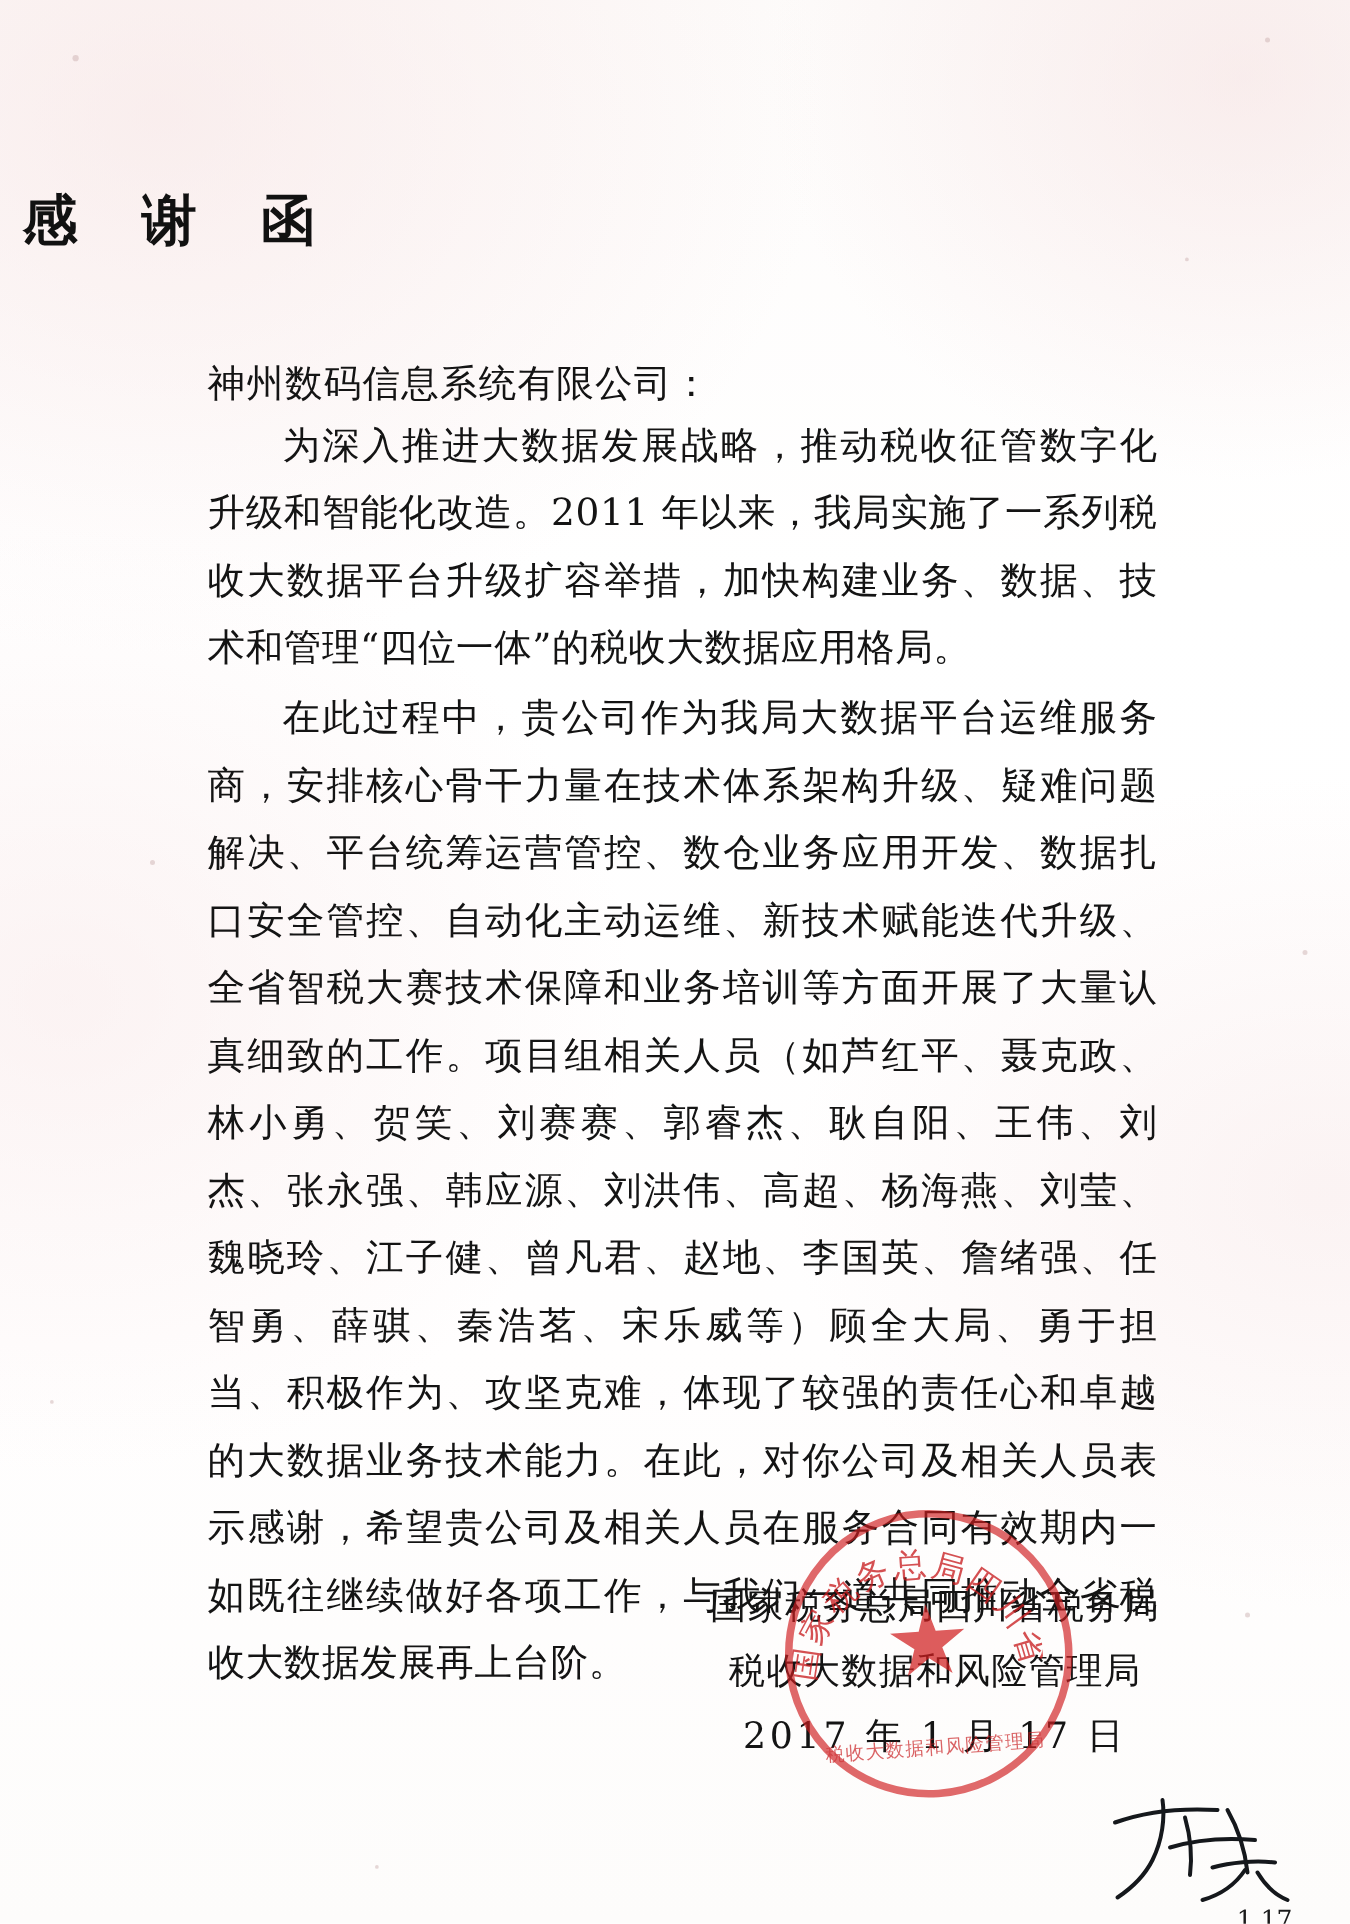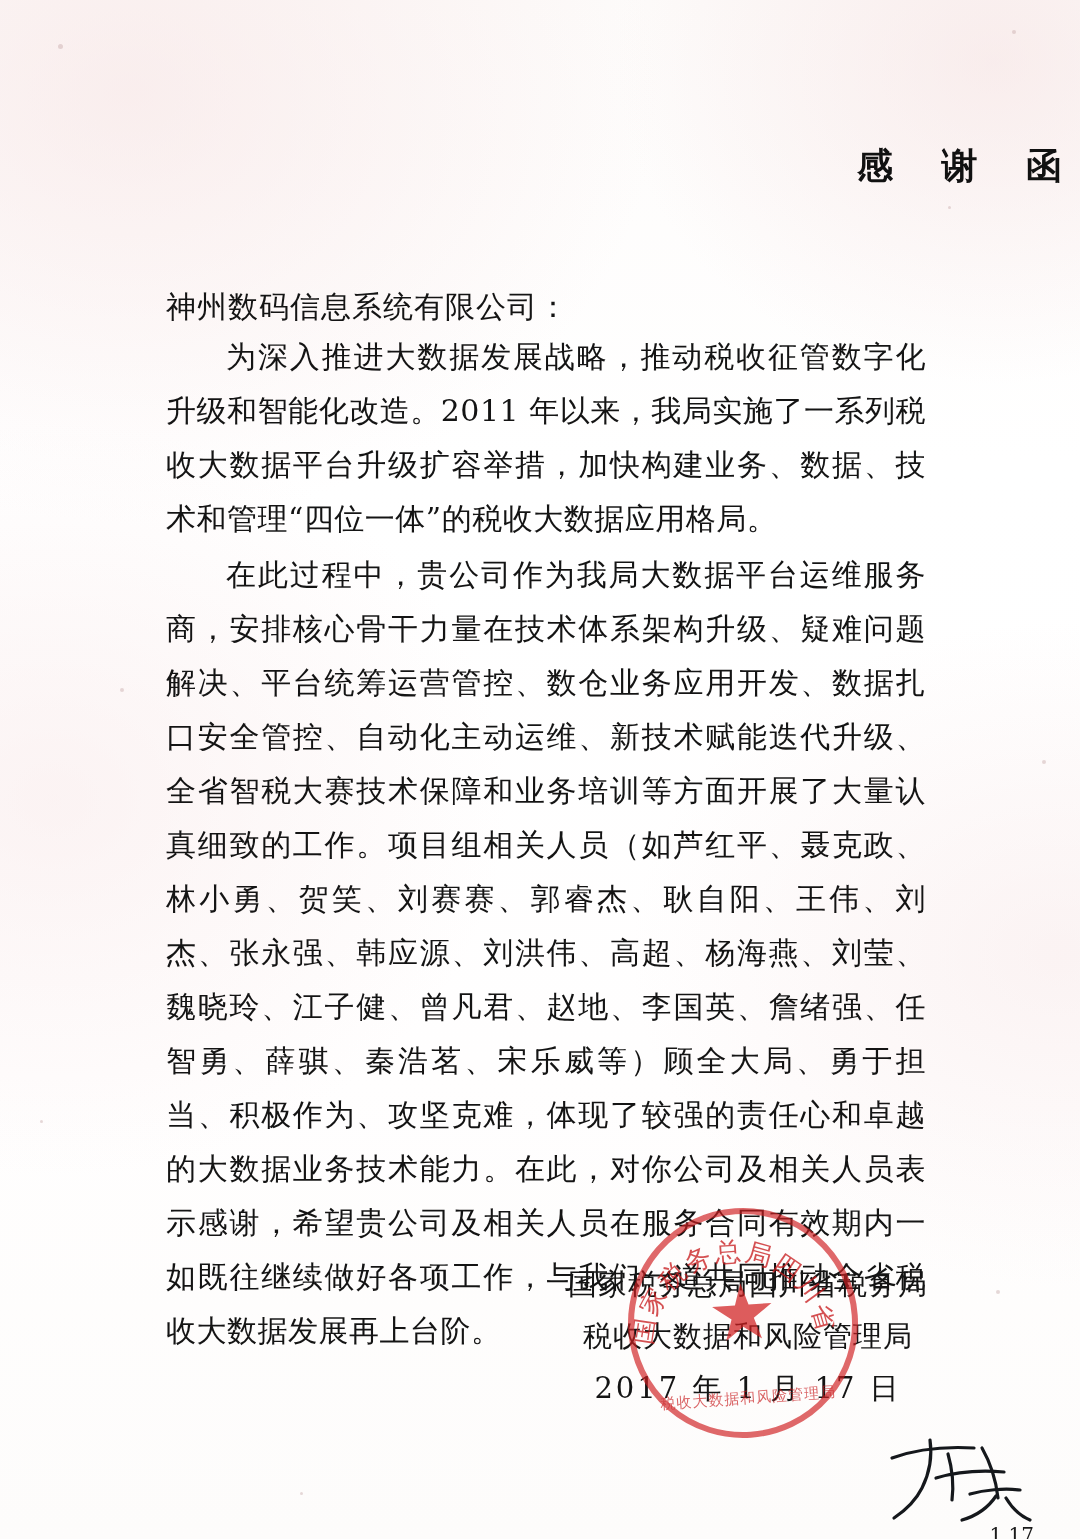--- a/index.html
+++ b/index.html
@@ -36,22 +36,22 @@
   .doc {
     position: absolute;
     inset: 0;
   }
 
   .doc-title {
     position: absolute;
     top: 118px;
     left: 0;
     right: 0;
-    text-align: right;
-    font-size: 36px;
+    text-align: left;
+    font-size: 44px;
     font-weight: bold;
     letter-spacing: 18px;
     text-indent: 18px;
     font-family: "DejaVu Serif", "Liberation Serif", serif;
     color: #111;
   }
 
   .addressee {
     position: absolute;
     top: 268px;

